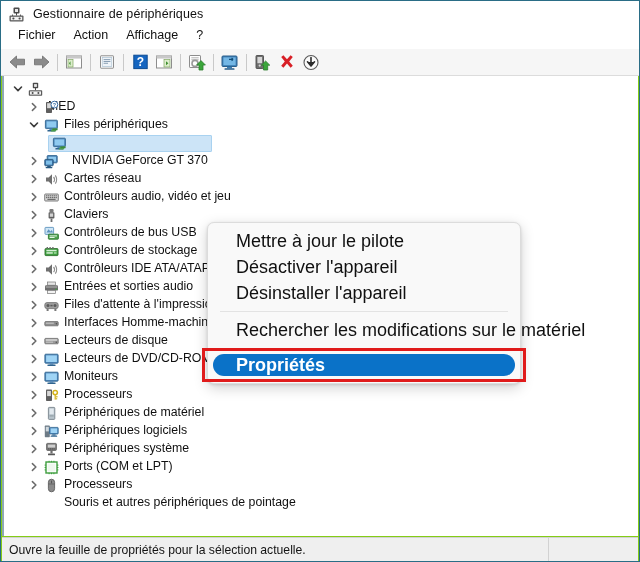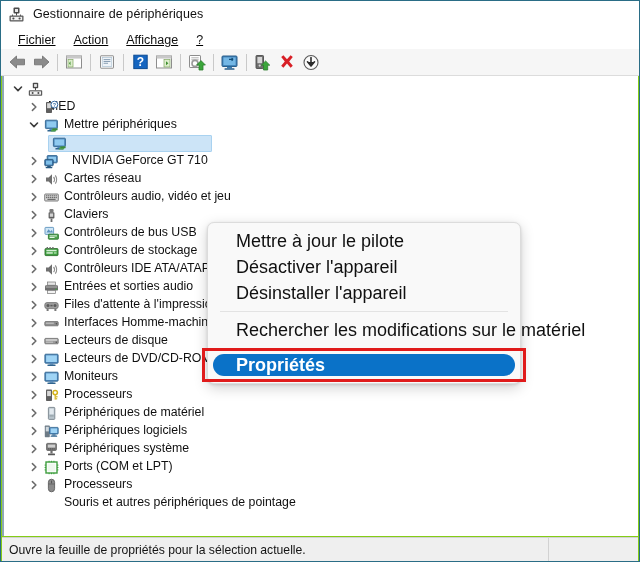--- a/index.html
+++ b/index.html
@@ -48,24 +48,23 @@
   }
 
   
   .menubar {
     position: absolute;
     left: 0; top: 26px;
     width: 638px;
     height: 22px;
     background: #ffffff;
     display: flex;
-    align-items: flex-end;
+    align-items: flex-start;
     padding-left: 8px;
     box-sizing: border-box;
-    text-decoration: underline;
   }
   .menubar-item {
     font-size: 12.5px;
     color: #111111;
     padding: 1px 9px 2px 9px;
     white-space: nowrap;
     cursor: default;
   }
 
   
@@ -404,21 +403,21 @@
             </svg>
         </span>
         <span class="node-icon">
           <svg width="15" height="15" viewBox="0 0 15 15">
             <rect x="2" y="2" width="6" height="11" rx="0.8" fill="#5e5e5e"></rect>
             <rect x="3.1" y="3.2" width="3.8" height="5" fill="#d8d8d8"></rect>
             <circle cx="10.4" cy="4.6" r="3.4" fill="#ffffff" stroke="#3b6fa6" stroke-width="1"></circle>
             <text x="10.4" y="6.6" font-size="5.4" font-family="Liberation Sans, sans-serif" fill="#3b6fa6" text-anchor="middle" font-weight="bold">?</text>
           </svg>
         </span>
-        <span class="node-label">Mettre périphériques</span>
+        <span class="node-label">Files périphériques</span>
       </div>
 
       <div class="tree-row d1">
         <span class="twisty">
           <svg width="10" height="10" viewBox="0 0 10 10">
               <path d="M1.5 3 L5 6.6 L8.5 3" fill="none" stroke="#3c3c3c" stroke-width="1.6" stroke-linecap="round" stroke-linejoin="round"></path>
             </svg>
         </span>
         <span class="node-icon">
           <svg width="15" height="15" viewBox="0 0 15 15">
@@ -438,21 +437,21 @@
           <span class="node-icon">
             <svg width="15" height="15" viewBox="0 0 15 15">
               <rect x="1.4" y="2.2" width="12" height="8.4" rx="0.8" fill="#4f87bb" stroke="#2f648f" stroke-width="0.9"></rect>
               <rect x="2.6" y="3.4" width="9.6" height="6" fill="#8fcaf0"></rect>
               <rect x="5.4" y="10.8" width="4" height="1.4" fill="#4f87bb"></rect>
               <rect x="3.4" y="12" width="8" height="1.5" rx="0.5" fill="#2f648f"></rect>
               <path d="M6.5 13.5 L11.5 13.5 L13.6 10.6 L8.6 10.6 Z" fill="#4fa24f"></path>
               <path d="M8.6 10.6 L13.6 10.6 L13.6 12.2 L8.6 12.2 Z" fill="#3d8a3d"></path>
             </svg>
           </span>
-          <span class="node-label">NVIDIA GeForce GT 710</span>
+          <span class="node-label">NVIDIA GeForce GT 370</span>
         </span>
       </div>
 
       <div class="tree-row d1">
         <span class="twisty">
           <svg width="10" height="10" viewBox="0 0 10 10">
               <path d="M3.4 1.6 L6.9 5 L3.4 8.4" fill="none" stroke="#6b6b6b" stroke-width="1.5" stroke-linecap="round" stroke-linejoin="round"></path>
             </svg>
         </span>
         <span class="node-icon">

